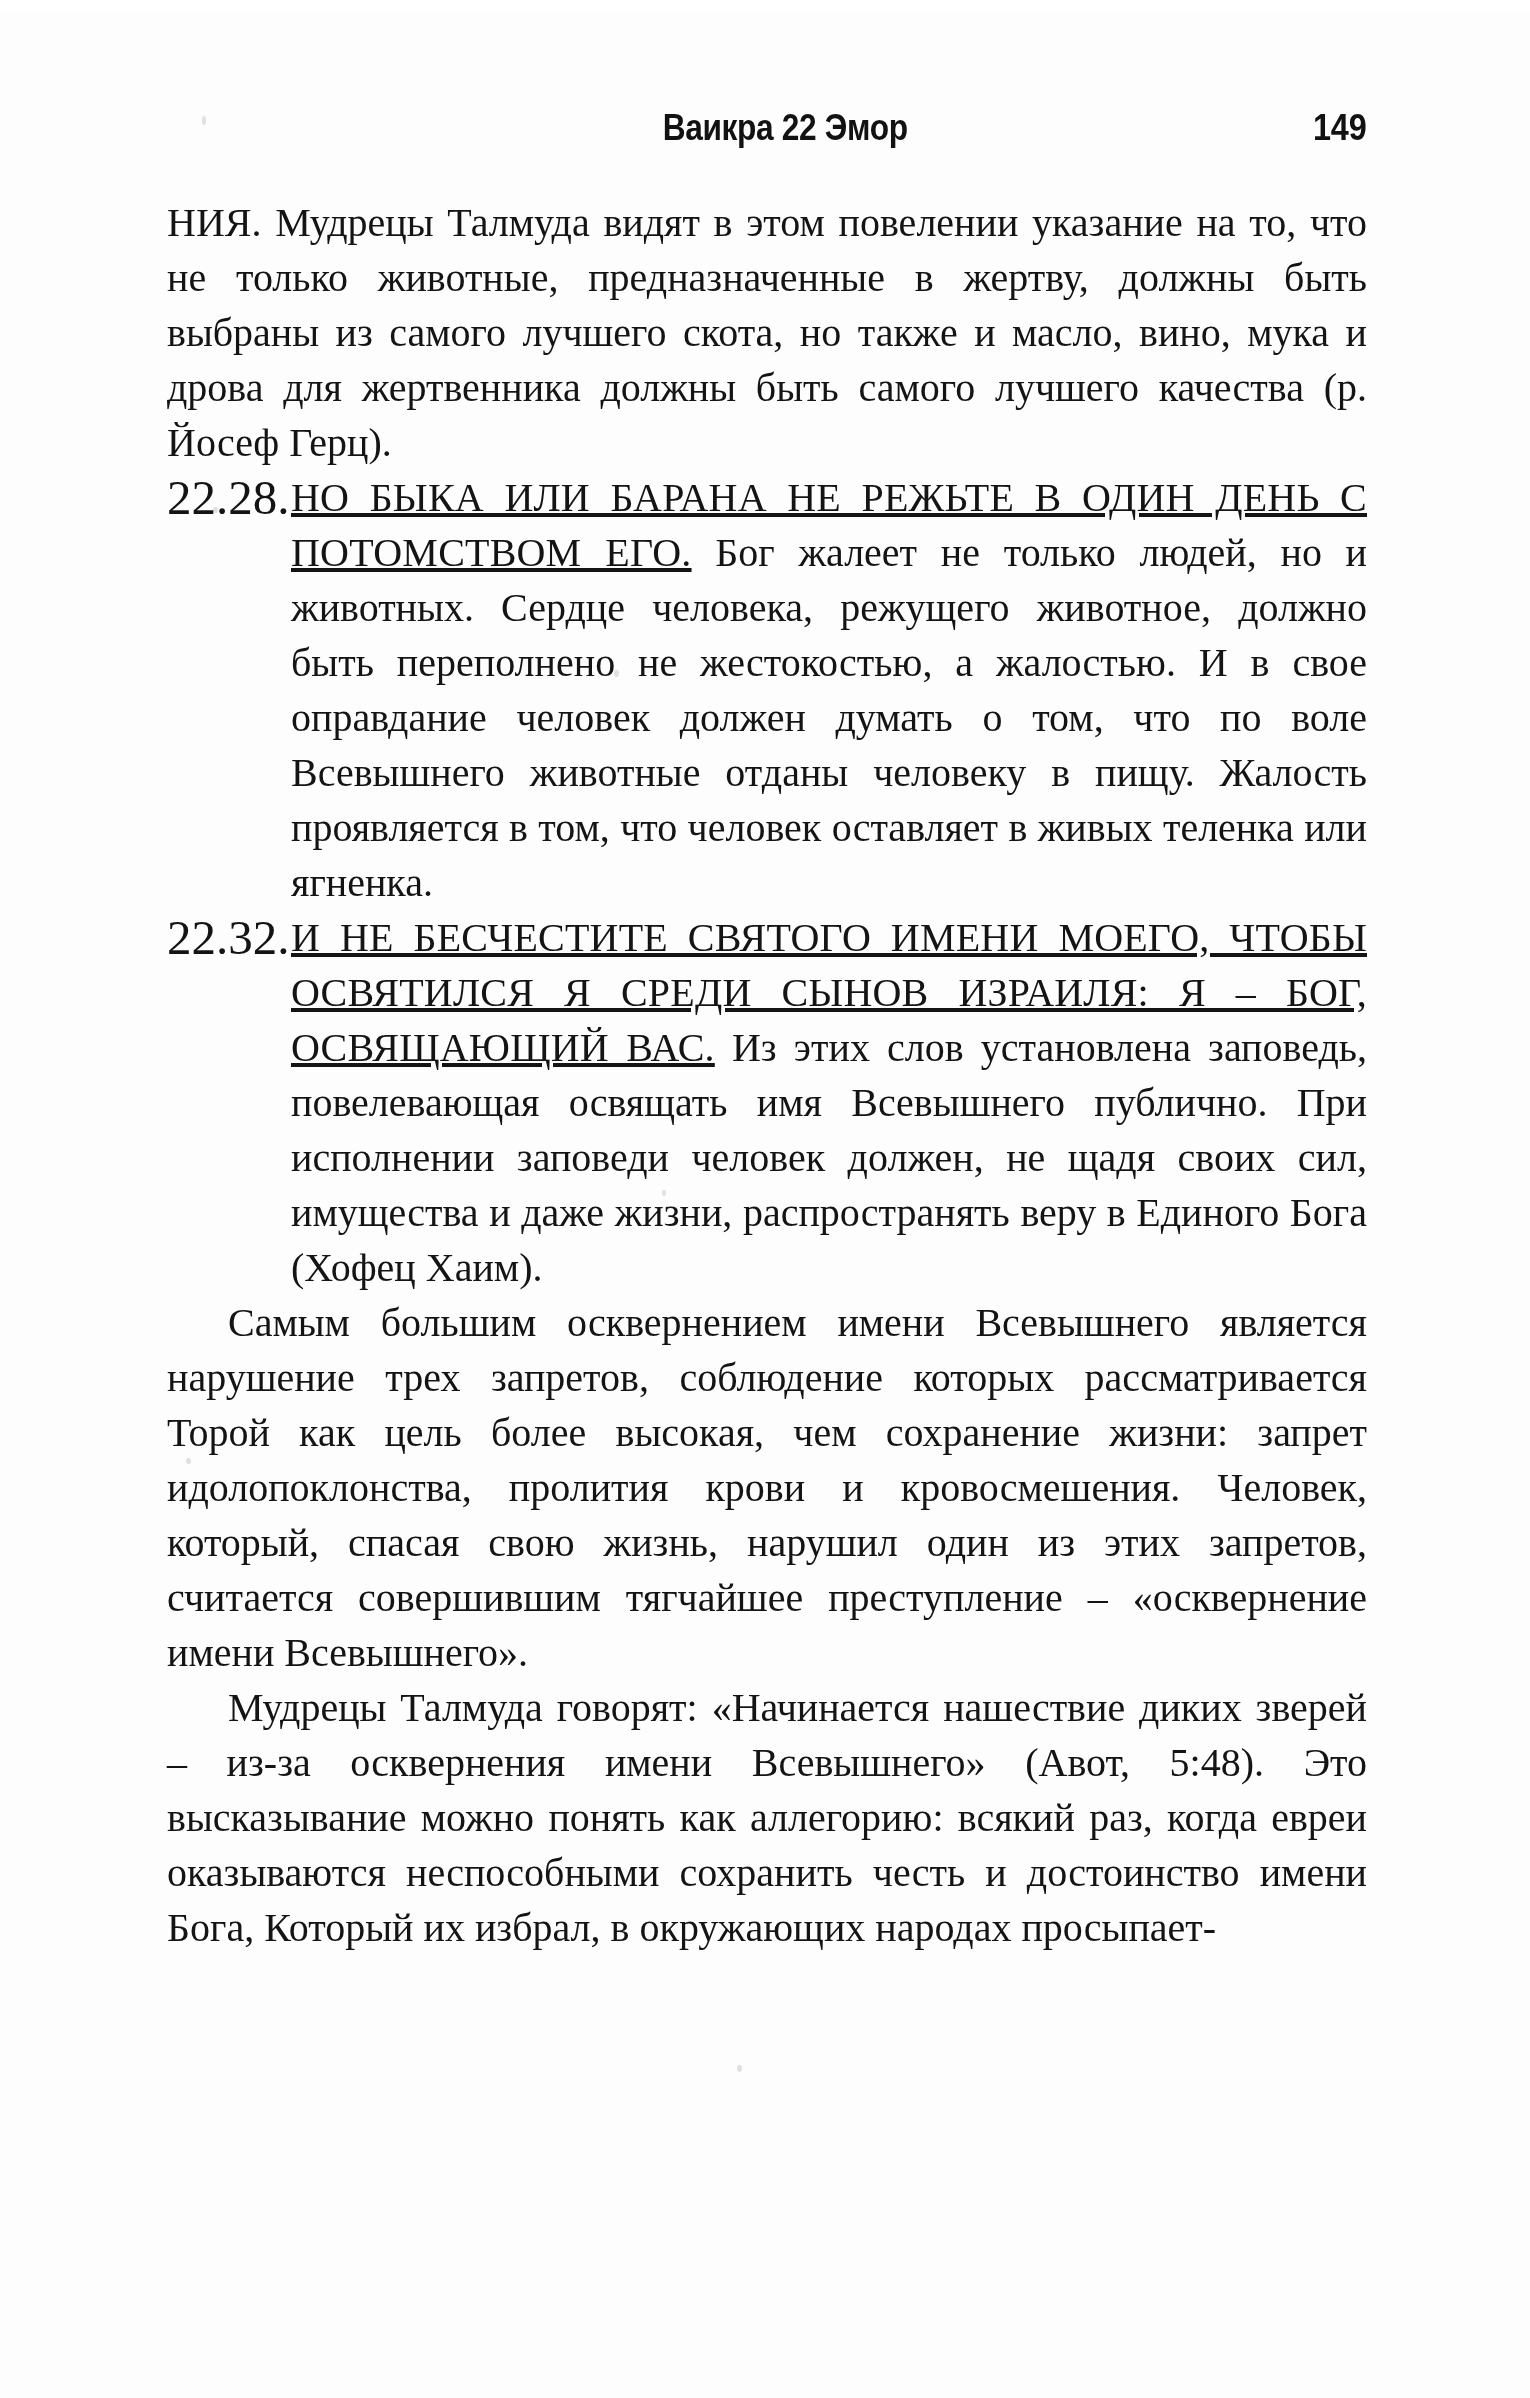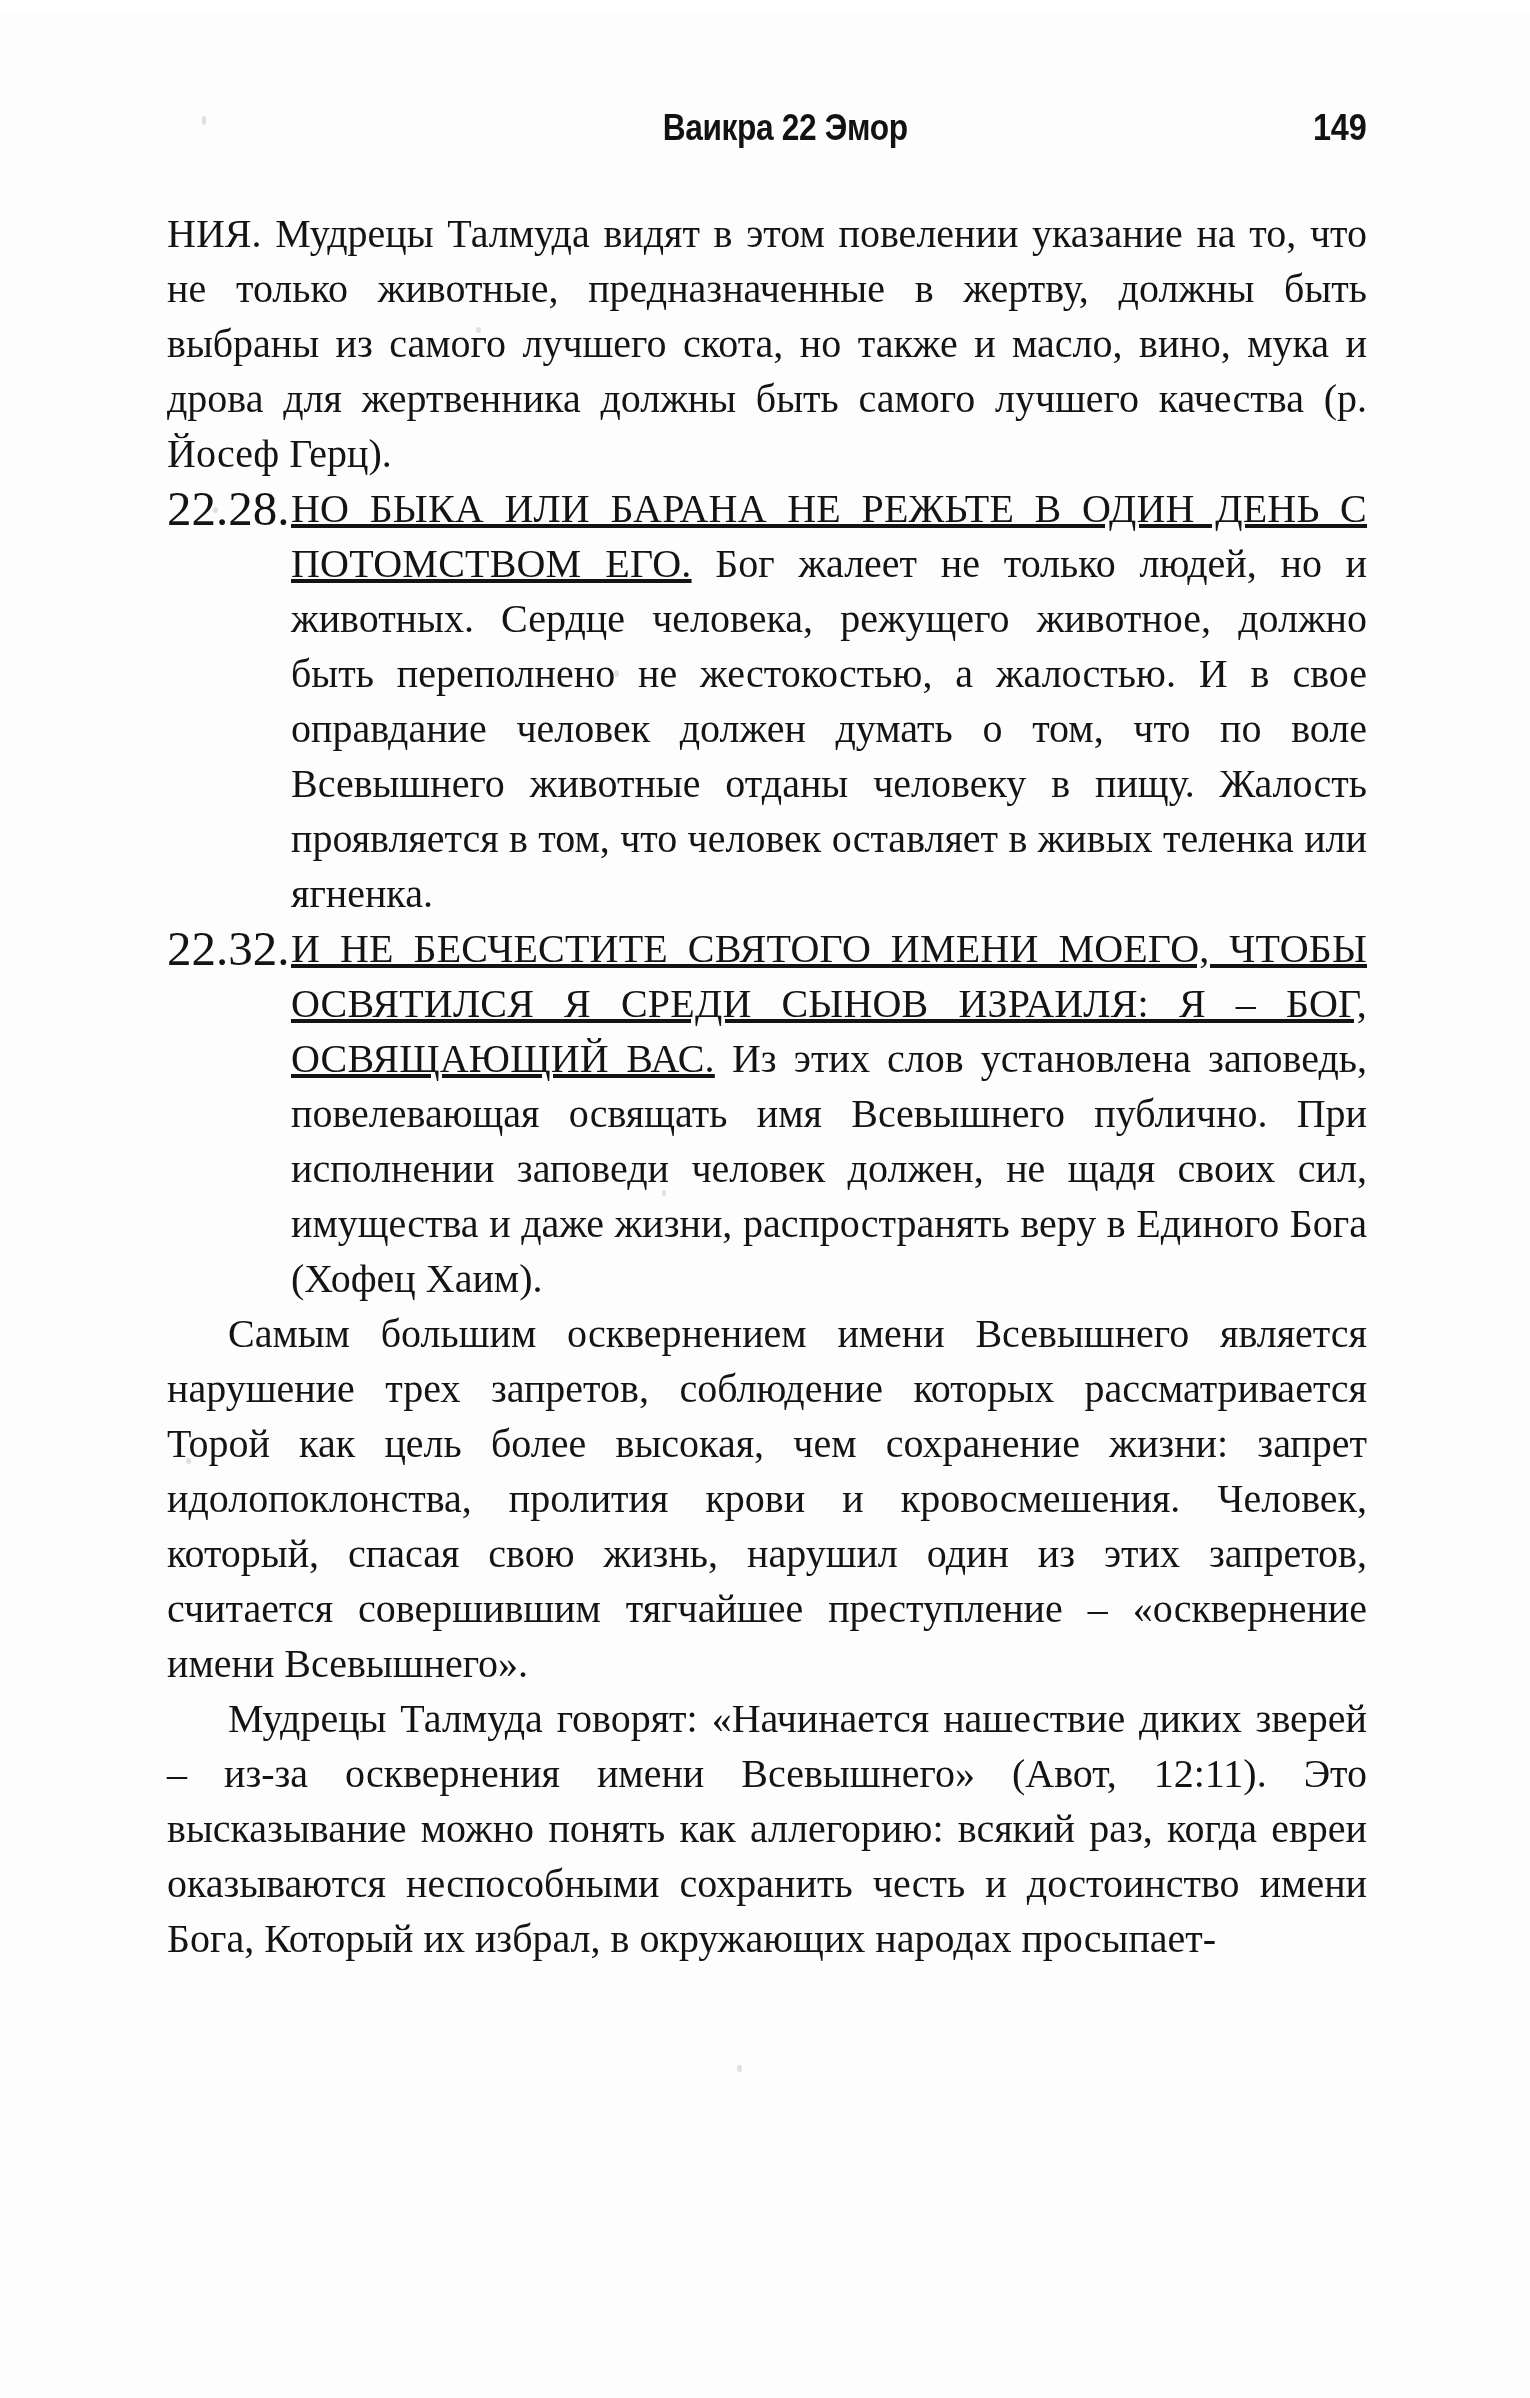--- a/index.html
+++ b/index.html
@@ -53,21 +53,21 @@
     font-size: 36px;
     letter-spacing: -0.2px;
     transform: scaleX(0.9);
     transform-origin: right baseline;
     color: #121212;
   }
 
   
   .textblock {
     position: absolute;
-    top: 194px;
+    top: 183px;
     left: 167px;
     width: 1200px;
     font-size: 40px;
     line-height: 55px;
   }
 
   .para {
     margin: 0;
     text-align: justify;
     text-justify: inter-word;
@@ -141,17 +141,17 @@
     <p class="verse-para">
       <span class="verse-num">22.28.</span><span class="verse-caps">НО БЫКА ИЛИ БАРАНА НЕ РЕЖЬТЕ В ОДИН ДЕНЬ С ПОТОМСТВОМ ЕГО.</span> <span>Бог жалеет не только людей, но и животных. Сердце человека, режущего животное, должно быть переполнено не жестокостью, а жалостью. И в свое оправдание человек должен думать о том, что по воле Всевышнего животные отданы человеку в пищу. Жалость проявляется в том, что человек оставляет в живых теленка или ягненка.</span>
     </p>
 
     <p class="verse-para">
       <span class="verse-num">22.32.</span><span class="verse-caps">И НЕ БЕСЧЕСТИТЕ СВЯТОГО ИМЕНИ МОЕГО, ЧТОБЫ ОСВЯТИЛСЯ Я СРЕДИ СЫНОВ ИЗРАИЛЯ: Я – БОГ, ОСВЯЩАЮЩИЙ ВАС.</span> <span>Из этих слов установлена заповедь, повелевающая освящать имя Всевышнего публично. При исполнении заповеди человек должен, не щадя своих сил, имущества и даже жизни, распространять веру в Единого Бога (Хофец Хаим).</span>
     </p>
 
     <p class="para indent">Самым большим осквернением имени Всевышнего является нарушение трех запретов, соблюдение которых рассматривается Торой как цель более высокая, чем сохранение жизни: запрет идолопоклонства, пролития крови и кровосмешения. Человек, который, спасая свою жизнь, нарушил один из этих запретов, считается совершившим тягчайшее преступление – «осквернение имени Всевышнего».</p>
 
-    <p class="para indent">Мудрецы Талмуда говорят: «Начинается нашествие диких зверей – из-за осквернения имени Всевышнего» (Авот, 12:11). Это высказывание можно понять как аллегорию: всякий раз, когда евреи оказываются неспособными сохранить честь и достоинство имени Бога, Который их избрал, в окружающих народах просыпает-</p>
+    <p class="para indent">Мудрецы Талмуда говорят: «Начинается нашествие диких зверей – из-за осквернения имени Всевышнего» (Авот, 5:48). Это высказывание можно понять как аллегорию: всякий раз, когда евреи оказываются неспособными сохранить честь и достоинство имени Бога, Который их избрал, в окружающих народах просыпает-</p>
 
   </div>
 </div>
 
 
 </body></html>

